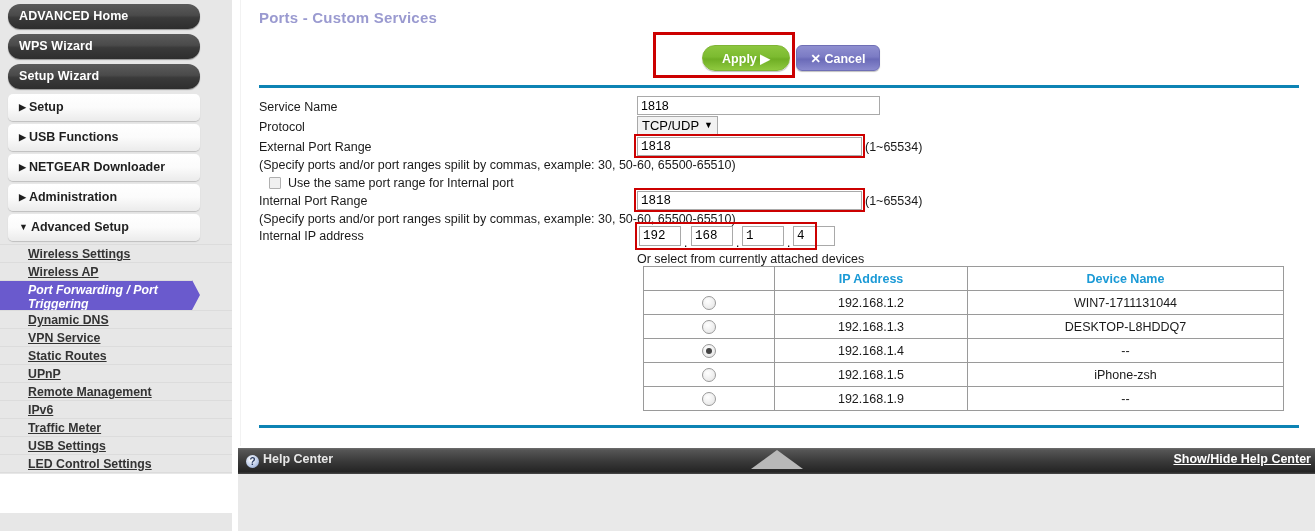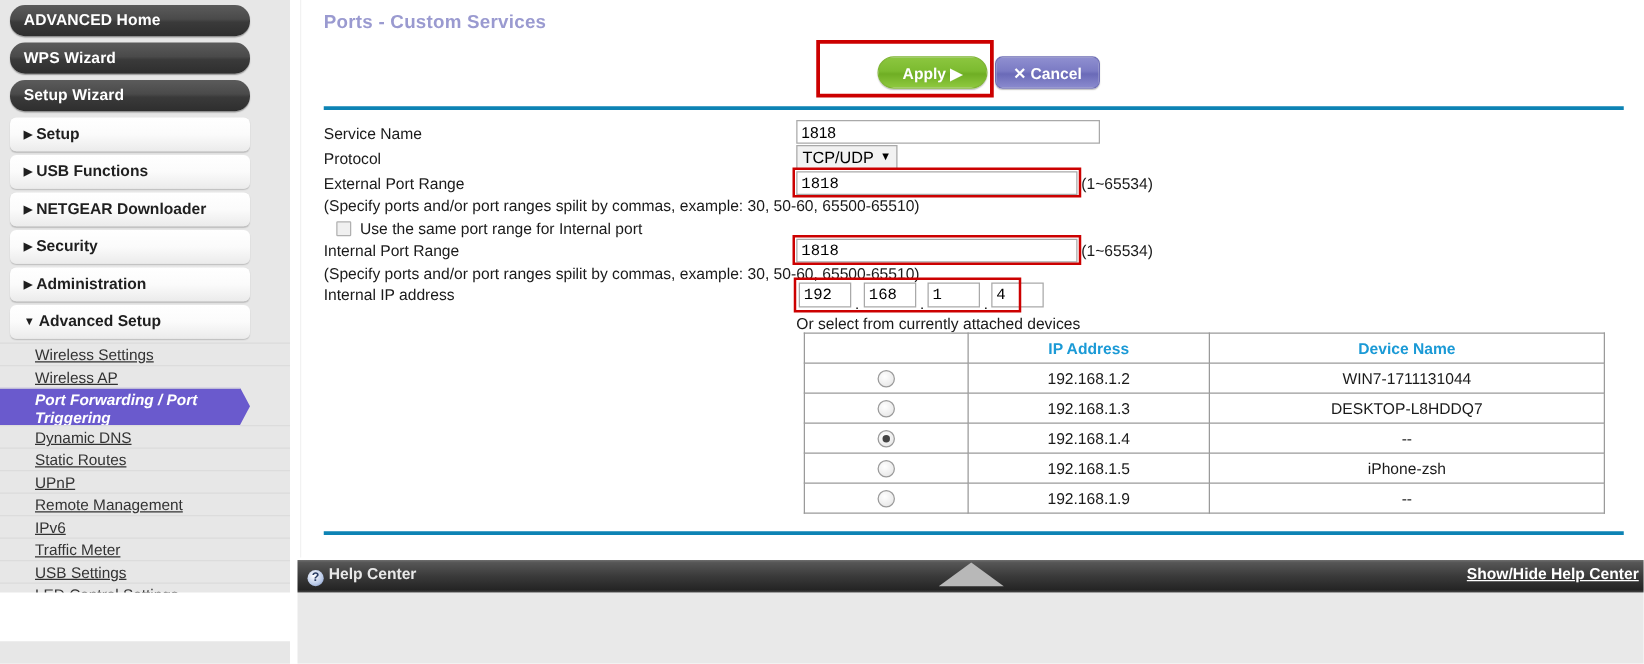--- a/index.html
+++ b/index.html
@@ -26,21 +26,21 @@
     border-radius:5px;color:#1f1f1f;font-weight:bold;font-size:12.5px;
     line-height:27px;padding-left:11px;box-sizing:border-box;
     box-shadow:0 1px 1px rgba(0,0,0,.18);
   }
   .btn-light .caret{font-size:9px;margin-right:3px;display:inline-block;position:relative;top:-1px;}
   .sublist{margin:3px 0 0 0;padding:0;list-style:none;width:232px;}
   .sublist li{
     position:relative;height:18px;line-height:18px;font-size:12.3px;
     border-top:1px solid #dcdcdc;padding-left:28px;box-sizing:border-box;
   }
-  .sublist li a{color:#333333;text-decoration:underline;font-weight:normal;font-size:12.3px;}
+  .sublist li a{color:#333333;text-decoration:underline;font-weight:bold;font-size:12.3px;}
   .sublist li.active{
     height:30px;line-height:14px;padding-top:2px;padding-left:28px;
     background:#6a5acd;border-top:1px solid #dcdcdc;
     width:200px;color:#ffffff;font-weight:bold;
     clip-path:polygon(0 0,192px 0,200px 50%,192px 100%,0 100%);
     font-style:italic;
   }
   .sublist li.active span{color:#ffffff;text-decoration:none;display:block;}
 
   
@@ -155,40 +155,39 @@
       <div class="btn-light">
         <span class="caret">▶</span><span>Setup</span>
       </div>
       <div class="btn-light">
         <span class="caret">▶</span><span>USB Functions</span>
       </div>
       <div class="btn-light">
         <span class="caret">▶</span><span>NETGEAR Downloader (BETA)</span>
       </div>
       <div class="btn-light">
-        <span class="caret">▶</span><span>Security</span>
-      </div>
-      <div class="btn-light">
         <span class="caret">▶</span><span>Administration</span>
       </div>
       <div class="btn-light">
         <span class="caret">▼</span><span>Advanced Setup</span>
       </div>
     </div>
 
     <ul class="sublist">
       <li>
         <a href="#">Wireless Settings</a></li>
       <li>
         <a href="#">Wireless AP</a></li>
       <li class="active">
         <span>Port Forwarding / Port Triggering</span>
         </li>
       <li>
         <a href="#">Dynamic DNS</a></li>
+      <li>
+        <a href="#">VPN Service</a></li>
       <li>
         <a href="#">Static Routes</a></li>
       <li>
         <a href="#">UPnP</a></li>
       <li>
         <a href="#">Remote Management</a></li>
       <li>
         <a href="#">IPv6</a></li>
       <li>
         <a href="#">Traffic Meter</a></li>

